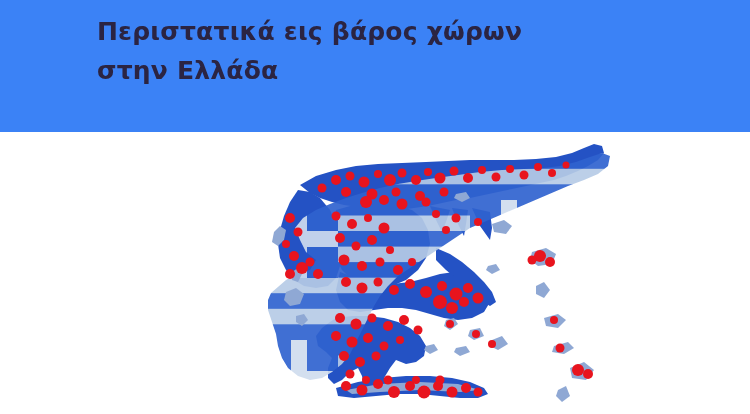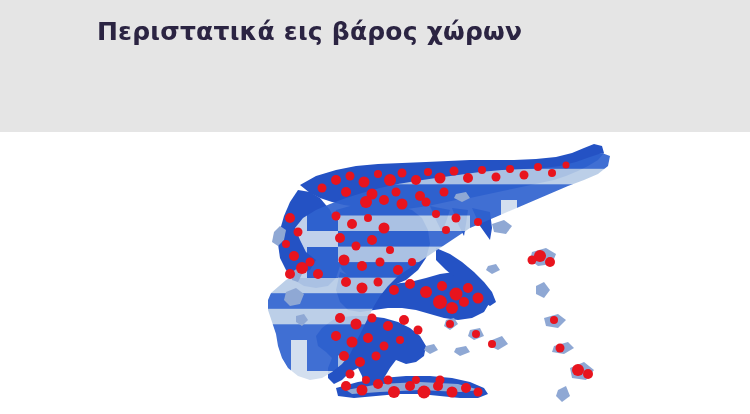--- a/index.html
+++ b/index.html
@@ -37,23 +37,24 @@
   #greece-map{
     position:absolute;left:140px;top:8px;width:470px;height:274px;
   }
   #greece-map svg{display:block;width:100%;height:100%;}
 </style>
 </head>
 <body>
 
 <div id="page">
 
-  <div id="header" style="background: #e5e5e5;">
+  <div id="header" style="background: #3b82f6;">
     <div id="title-block">
       <div class="title-line" style="color: rgb(43, 36, 66);">Περιστατικά εις βάρος χώρων</div>
+      <div class="title-line" style="color: rgb(43, 36, 66);">στην Ελλάδα</div>
     </div>
   </div>
 
   <div id="map-area">
     <div id="greece-map">
       <svg viewBox="0 0 470 274" xmlns="http://www.w3.org/2000/svg">
         <defs>
 
           <pattern id="greekflag" patternUnits="userSpaceOnUse" x="120" y="60" width="210" height="140">
             <rect x="0" y="0" width="210" height="140" fill="#2f62cf"></rect>

